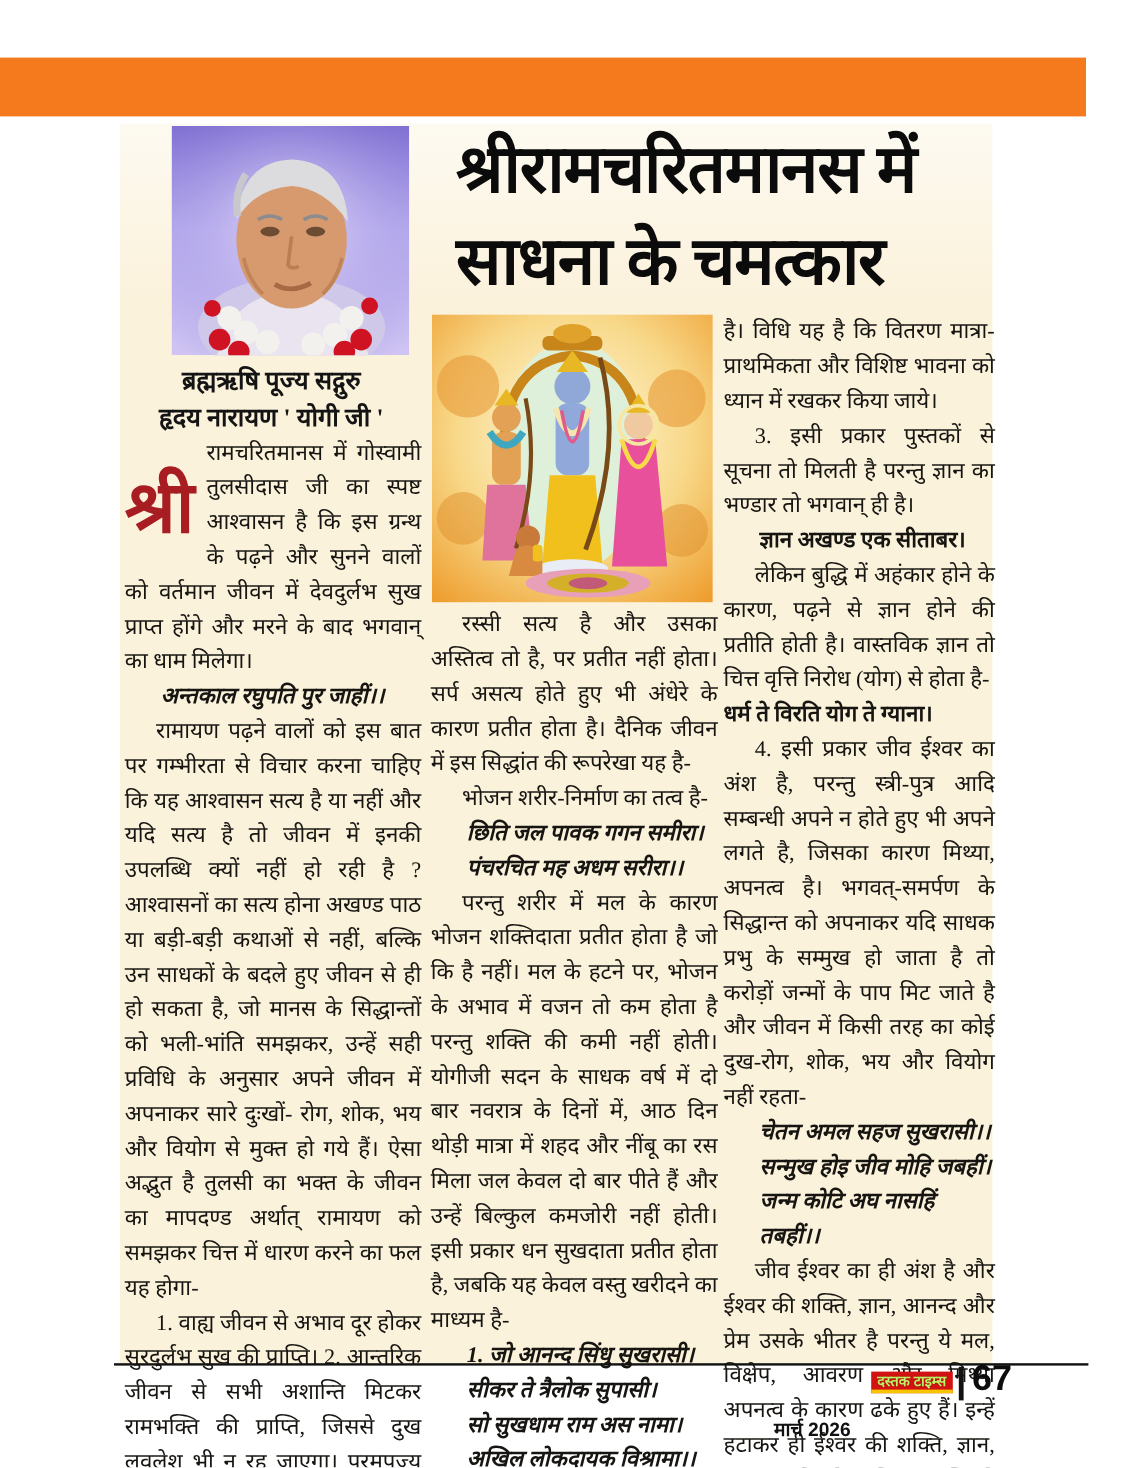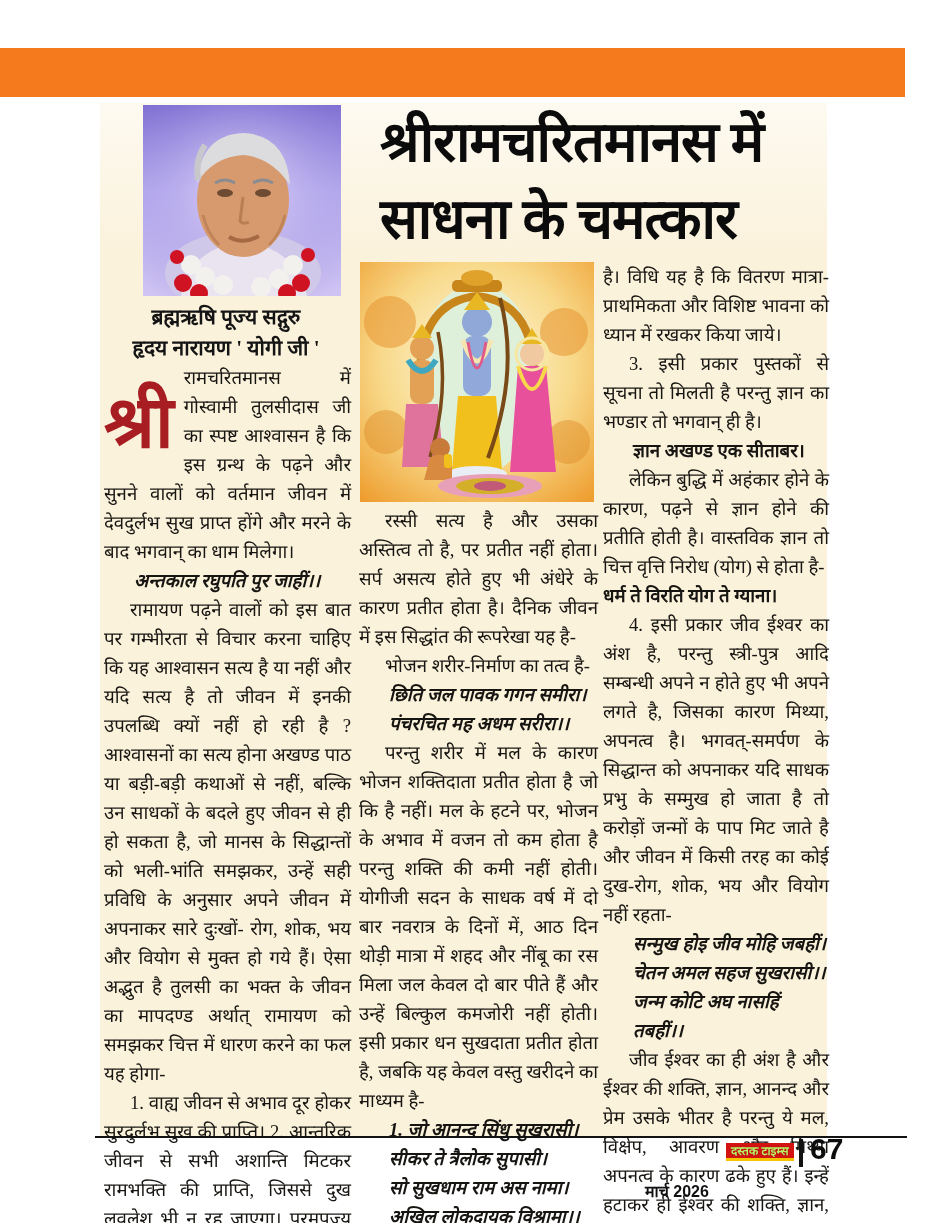--- a/index.html
+++ b/index.html
@@ -22,21 +22,21 @@
   .col{position:absolute;text-align:justify;font-size:18.6px;line-height:29px;color:#171511;}
   #col-left{left:104px;top:363px;width:247px;}
   #col-mid-text{left:359px;top:506px;width:239px;}
   #col-right{left:603px;top:262px;width:226px;}
   .para{text-indent:26px;margin:0;}
   .para.noindent{text-indent:0;}
   .verse{font-weight:bold;font-style:italic;margin:0 0 0 30px;text-align:left;}
   .lead-line{margin:0 0 0 26px;text-align:left;}
   .bold-line{font-weight:bold;margin:0 0 0 30px;text-align:left;}
   .bold-line.flush{margin-left:0;}
-  .dropcap{float:left;color:#A81D22;font-weight:bold;font-size:72px;line-height:100px;
+  .dropcap{float:left;color:#A81D22;font-weight:bold;font-size:60px;line-height:100px;
            margin:10px 10px 0 0;}
   
   .deity{position:absolute;left:360px;top:262px;width:234px;height:240px;}
   
   .foot-rule{position:absolute;left:95px;top:1136px;width:812px;height:2px;background:#121212;}
   .foot-date{position:absolute;left:645px;top:1168px;font-weight:bold;font-size:16px;color:#111;
              font-family:"Liberation Sans",sans-serif;margin-top:12px;}
   .mag-logo{position:absolute;left:726px;top:1143px;background:#D21312;color:#bef264;
             font-weight:bold;font-size:12px;line-height:14px;padding:1px 5px 0 5px;
             border-bottom:3px solid #F7C400;font-family:"Liberation Sans",sans-serif;
@@ -182,22 +182,22 @@
 
   </div>
 
   <div class="col" id="col-right">
     <p class="para noindent">है। विधि यह है कि वितरण मात्रा- प्राथमिकता और विशिष्ट भावना को ध्यान में रखकर किया जाये।</p>
     <p class="para">3. इसी प्रकार पुस्तकों से सूचना तो मिलती है परन्तु ज्ञान का भण्डार तो भगवान् ही है।</p>
     <div class="bold-line">ज्ञान अखण्ड एक सीताबर।</div>
     <p class="para">लेकिन बुद्धि में अहंकार होने के कारण, पढ़ने से ज्ञान होने की प्रतीति होती है। वास्तविक ज्ञान तो चित्त वृत्ति निरोध (योग) से होता है-</p>
     <div class="bold-line flush">धर्म ते विरति योग ते ग्याना।</div>
     <p class="para">4. इसी प्रकार जीव ईश्वर का अंश है, परन्तु स्त्री-पुत्र आदि सम्बन्धी अपने न होते हुए भी अपने लगते है, जिसका कारण मिथ्या, अपनत्व है। भगवत्-समर्पण के सिद्धान्त को अपनाकर यदि साधक प्रभु के सम्मुख हो जाता है तो करोड़ों जन्मों के पाप मिट जाते है और जीवन में किसी तरह का कोई दुख-रोग, शोक, भय और वियोग नहीं रहता-</p>
+    <div class="verse">चेतन अमल सहज सुखरासी।।</div>
     <div class="verse">सन्मुख होइ जीव मोहि जबहीं।</div>
-    <div class="verse">चेतन अमल सहज सुखरासी।।</div>
     <div class="verse">जन्म कोटि अघ नासहिं तबहीं।।</div>
     <p class="para">जीव ईश्वर का ही अंश है और ईश्वर की शक्ति, ज्ञान, आनन्द और प्रेम उसके भीतर है परन्तु ये मल, विक्षेप, आवरण और मिथ्या अपनत्व के कारण ढके हुए हैं। इन्हें हटाकर ही ईश्वर की शक्ति, ज्ञान, आनन्द और प्रेम की अनुभूति हो सकती है। यह विकारवाद का सिद्धान्त है। संसार के प्राणी चाय से चुस्ती मानकर उसे कई बार पीते हैं, भोजन से शक्ति का सम्बन्ध मानकर, श्रम से पहले और आवश्यकता से अधिक भोजन करते हैं औषध से स्वास्थ्य का सम्बन्ध मानकर रोग नाश के लिये उसका सेवन करते हैं। धन से सुख मानकर, संग्रह की प्रवृत्ति रखते हैं। पुस्तकों से ज्ञान मानकर अधिक अध्ययन करते रहते हैं तथा सम्बन्धियों से अपनत्व का भाव रखते हैं।</p>
 
   </div>
 
   <div class="foot-rule"></div>
   <div class="foot-date">मार्च 2026</div>
   <div class="mag-logo">दस्तक टाइम्स</div>
   <div class="foot-bar"></div>
   <div class="page-num">67</div>

